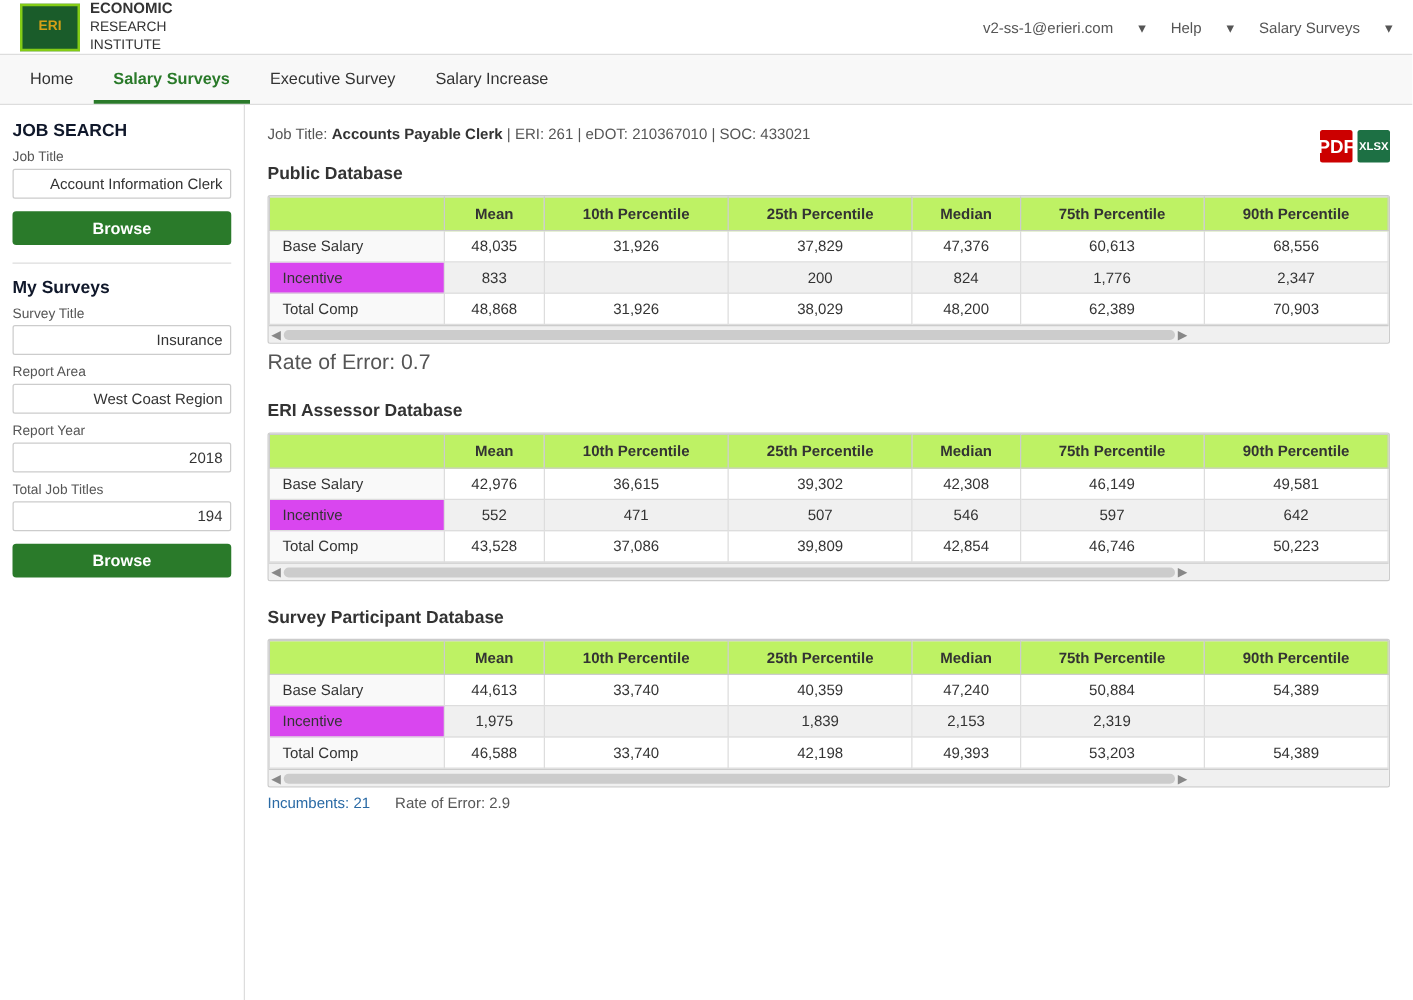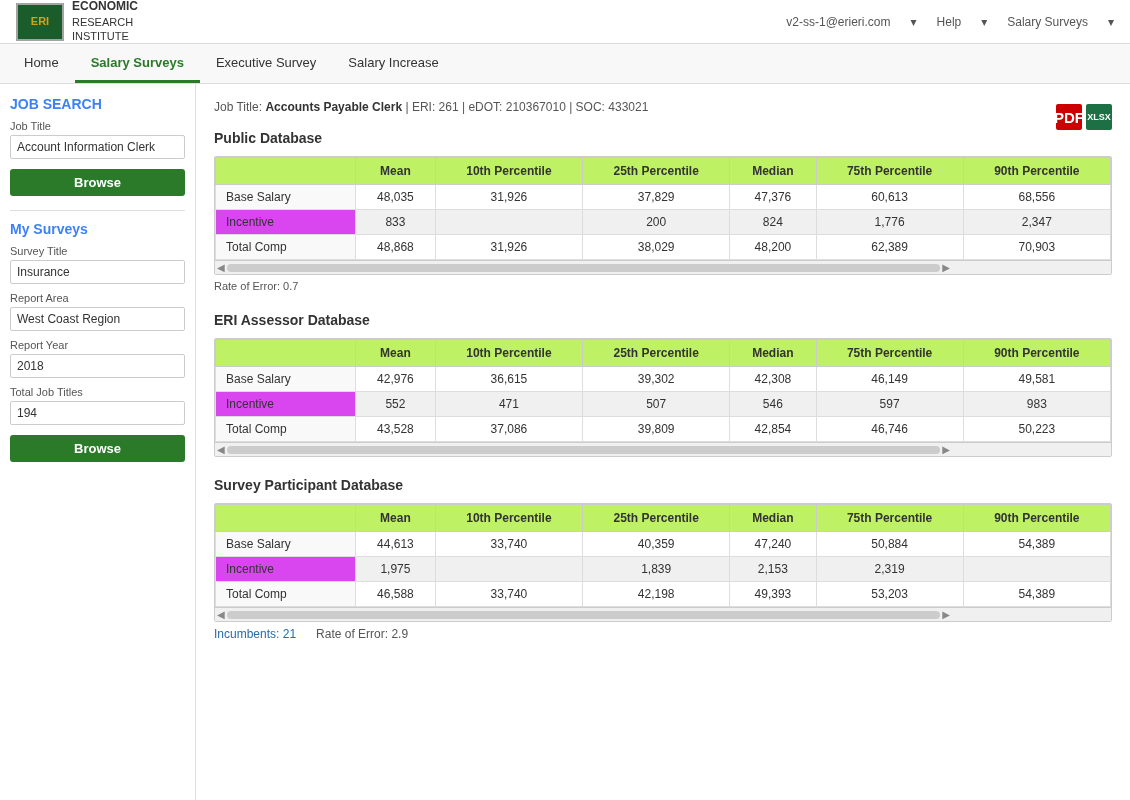--- a/index.html
+++ b/index.html
@@ -14,21 +14,21 @@
       justify-content: space-between;
       padding: 0 16px;
       height: 44px;
     }
     .top-bar-left { display: flex; align-items: center; gap: 8px; }
     .logo-box {
       width: 48px; height: 38px;
       background: #1a5c2a;
       display: flex; align-items: center; justify-content: center;
       color: #d4a017; font-weight: bold; font-size: 11px;
-      border: 2px solid #a3a3a3;
+      border: 2px solid #84cc16;
       line-height: 1.1;
       text-align: center;
     }
     .logo-text { font-size: 11px; color: #333; line-height: 1.3; }
     .logo-text strong { display: block; font-size: 12px; }
     .top-bar-right { display: flex; align-items: center; gap: 20px; font-size: 12px; color: #555; }
     .top-bar-right a { color: #555; text-decoration: none; cursor: pointer; }
 
     
     .main-nav {
@@ -61,36 +61,37 @@
     .sidebar {
       width: 196px;
       min-width: 196px;
       border-right: 1px solid #ddd;
       padding: 12px 10px;
       overflow-y: auto;
     }
     .sidebar-section-title {
       font-size: 14px;
       font-weight: bold;
-      color: #3b82f6;
+      color: #0f172a;
       margin-bottom: 8px;
     }
     .sidebar-label {
       font-size: 11px;
       color: #555;
       margin-bottom: 3px;
       margin-top: 8px;
     }
     .sidebar-input {
       width: 100%;
       padding: 4px 6px;
       font-size: 12px;
       border: 1px solid #ccc;
       border-radius: 2px;
       color: #333;
+      text-align: right;
     }
     .btn-green {
       width: 100%;
       padding: 6px 0;
       background: #2a7a2a;
       color: #fff;
       border: none;
       border-radius: 3px;
       font-size: 13px;
       cursor: pointer;
@@ -160,21 +161,21 @@
     }
     .scroll-bar-inner {
       height: 8px;
       background: #ccc;
       border-radius: 4px;
       width: 80%;
       margin: 0 2px;
     }
     .scroll-arrow { color: #888; font-size: 10px; cursor: pointer; }
 
-    .rate-error { font-size: 11px; color: #555; margin-top: 5px; }
+    .rate-error { font-size: 17px; color: #555; margin-top: 5px; }
     .incumbents-row { display: flex; gap: 20px; font-size: 12px; color: #555; margin-top: 5px; }
     .incumbents-row a { color: #2a6aa5; text-decoration: none; }
 
     
     .icon-pdf {
       width: 26px; height: 26px;
       background: #cc0000;
       color: white;
       font-size: 15px;
       font-weight: bold;
@@ -344,21 +345,21 @@
               <td>46,149</td>
               <td>49,581</td>
             </tr>
             <tr class="incentive-row">
               <td class="row-label">Incentive</td>
               <td>552</td>
               <td>471</td>
               <td>507</td>
               <td>546</td>
               <td>597</td>
-              <td>983</td>
+              <td>642</td>
             </tr>
             <tr>
               <td class="row-label">Total Comp</td>
               <td>43,528</td>
               <td>37,086</td>
               <td>39,809</td>
               <td>42,854</td>
               <td>46,746</td>
               <td>50,223</td>
             </tr>

